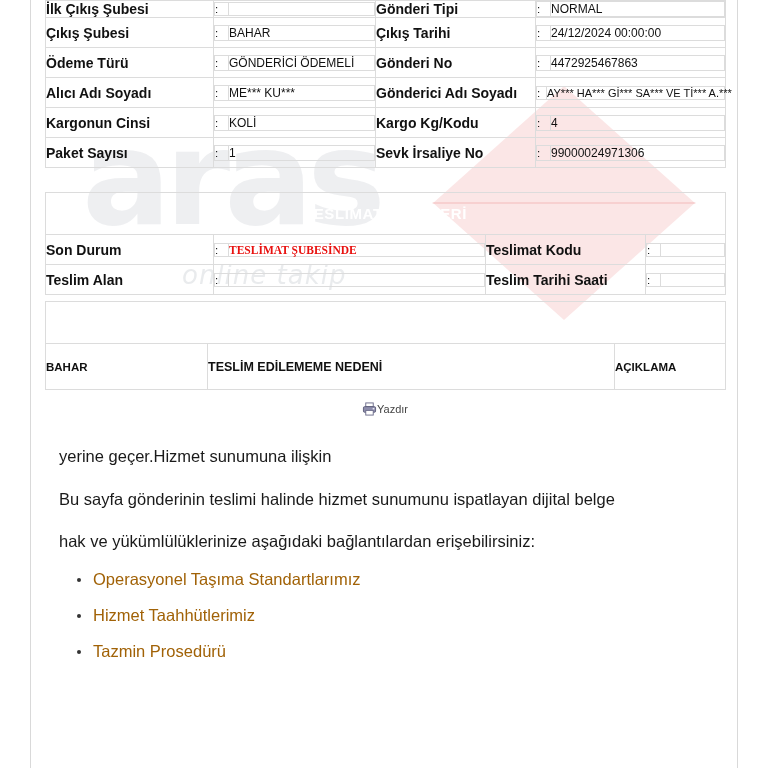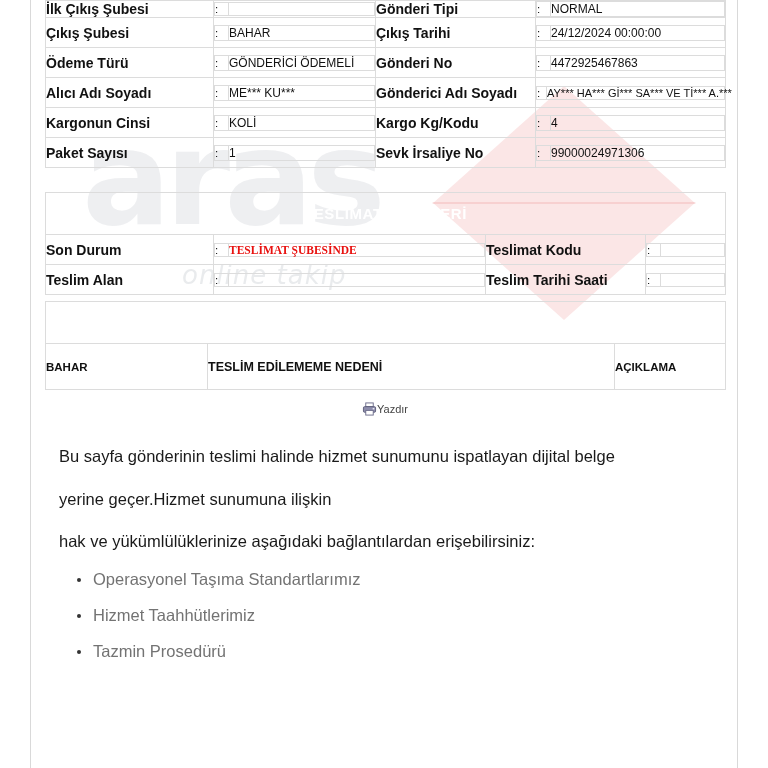--- a/index.html
+++ b/index.html
@@ -210,21 +210,21 @@
   ul#link-list li::before {
     content: "";
     position: absolute;
     left: -16px;
     top: 8px;
     width: 4px; height: 4px;
     border-radius: 50%;
     background: #333;
   }
   ul#link-list a {
-    color: #737373;
+    color: #a16207;
     text-decoration: none;
     cursor: pointer;
   }
 </style>
 </head>
 <body>
 
 <div id="watermark-layer">
   <div class="wm-tri"></div>
   <div class="wm-tri2"></div>
@@ -489,22 +489,22 @@
             <rect x="1.5" y="5" width="13" height="6" rx="1.2" fill="#8e8ead" stroke="#5c5c78" stroke-width="1"></rect>
             <rect x="4" y="9" width="8" height="5" fill="#ffffff" stroke="#6b6b8a" stroke-width="1"></rect>
             <rect x="11.4" y="6.4" width="1.8" height="1.6" fill="#e8e8f2"></rect>
           </svg>
         </span>
         <span>Yazdır</span>
       </span>
     </div>
 
     <div id="prose">
+      <p>yerine geçer.Hizmet sunumuna ilişkin</p>
       <p>Bu sayfa gönderinin teslimi halinde hizmet sunumunu ispatlayan dijital belge</p>
-      <p>yerine geçer.Hizmet sunumuna ilişkin</p>
       <p>hak ve yükümlülüklerinize aşağıdaki bağlantılardan erişebilirsiniz:</p>
 
       <ul id="link-list">
         <li>
           <a>Operasyonel Taşıma Standartlarımız</a>
         </li>
         <li>
           <a>Hizmet Taahhütlerimiz</a>
         </li>
         <li>

